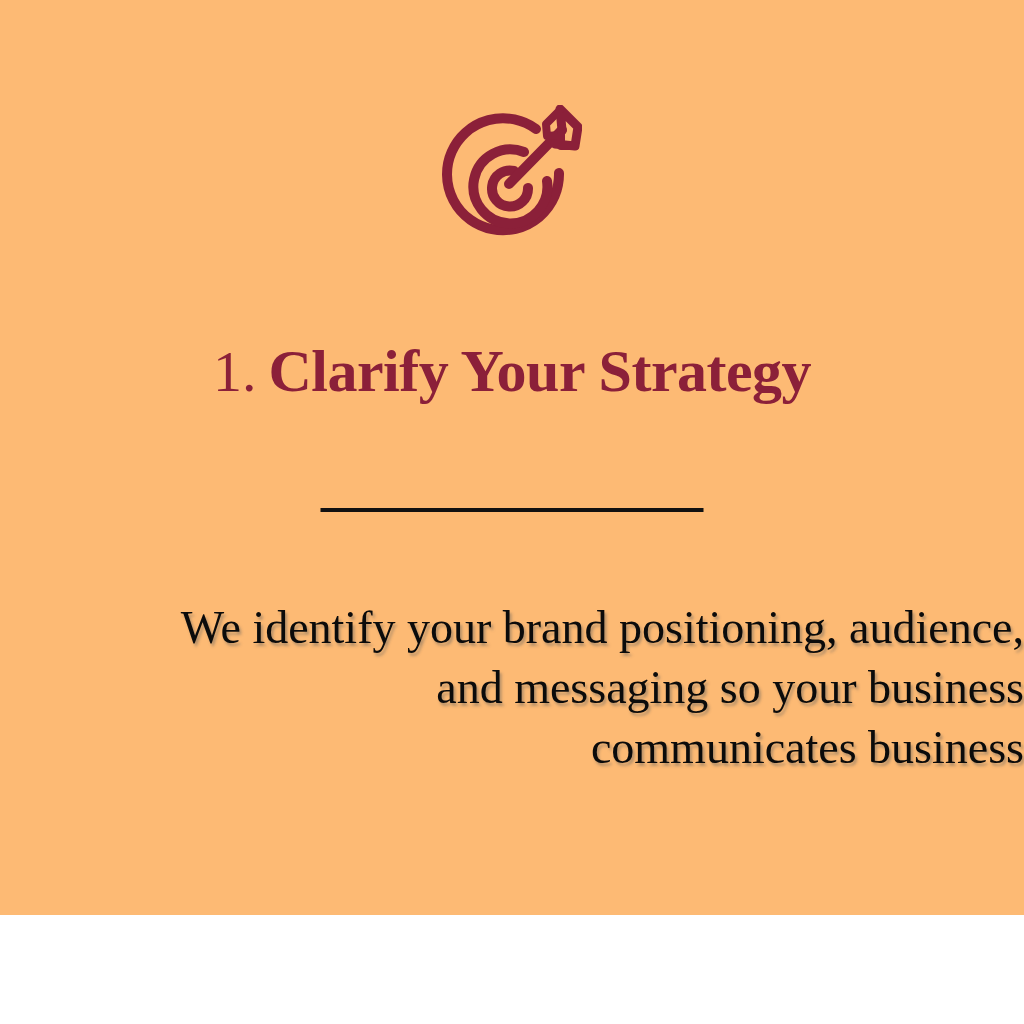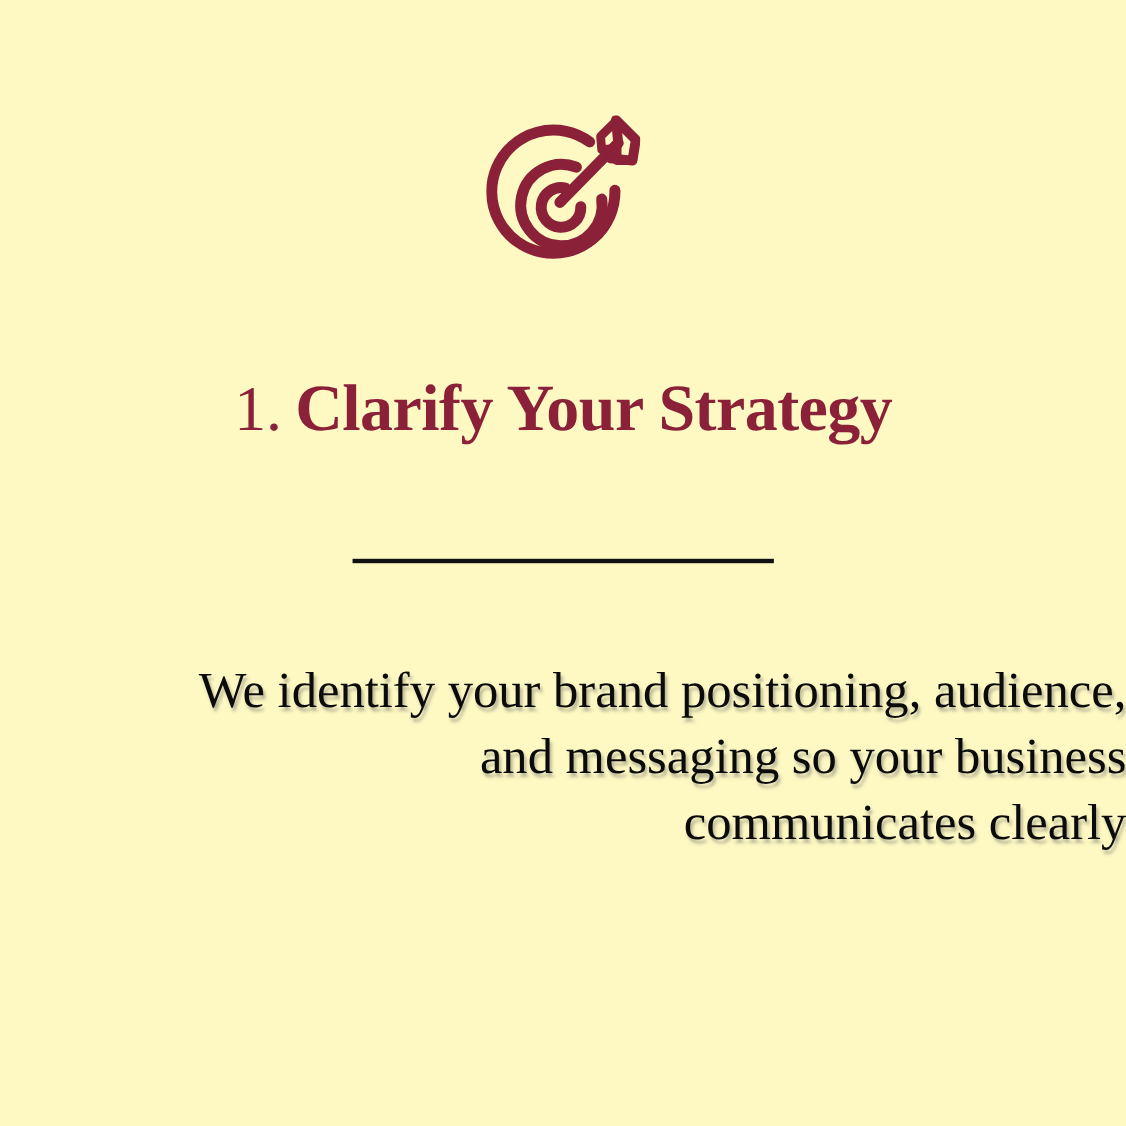--- a/index.html
+++ b/index.html
@@ -11,22 +11,22 @@
     width: 1024px;
     height: 1024px;
     background: #ffffff;
     font-family: "Liberation Serif", "DejaVu Serif", serif;
     overflow: hidden;
   }
 
   .slide {
     position: relative;
     width: 1024px;
-    height: 1024px;
-    background: #fef9c3;
+    height: 915px;
+    background: #fdba74;
     display: flex;
     flex-direction: column;
     align-items: center;
   }
 
   
   .icon-wrap {
     position: absolute;
     top: 100px;
     left: 0;
@@ -128,16 +128,16 @@
 
   <div class="title-row">
     <span class="title-number">1.</span><span class="title-number-gap"></span><span class="title-main">Clarify Your Strategy</span>
   </div>
 
   <hr class="divider">
 
   <div class="body-block">
     <span class="body-line">We identify your brand positioning, audience,</span>
     <span class="body-line">and messaging so your business</span>
-    <span class="body-line">communicates clearly</span>
+    <span class="body-line">communicates business</span>
   </div>
 
 </div>
 
 </body></html>

